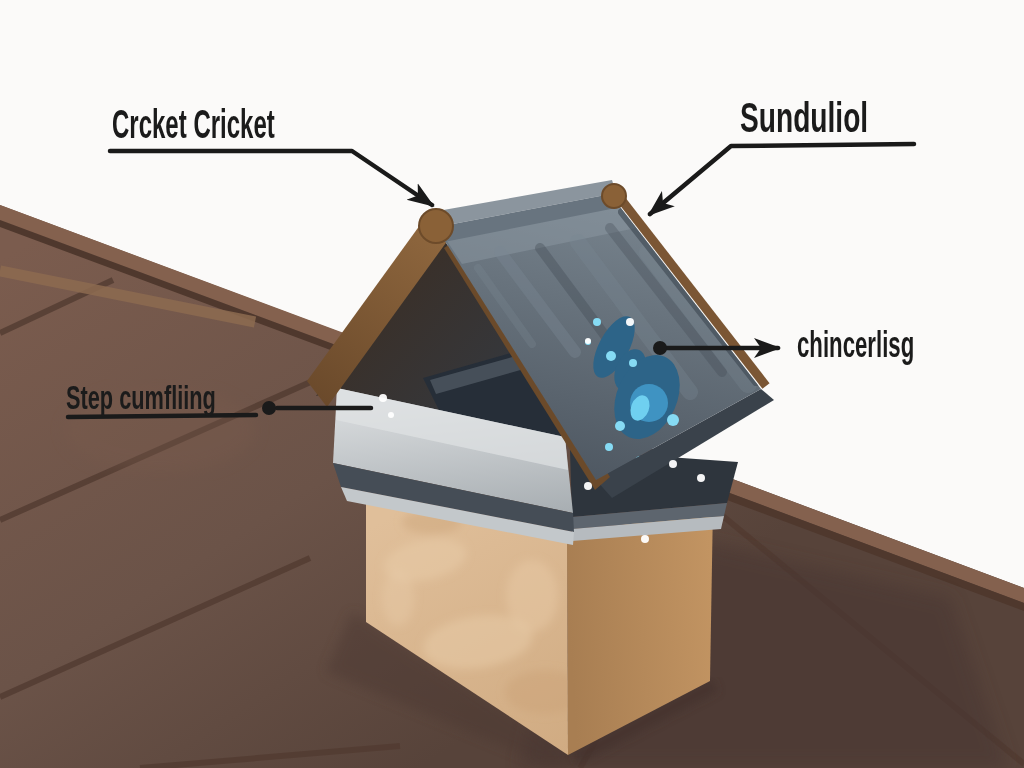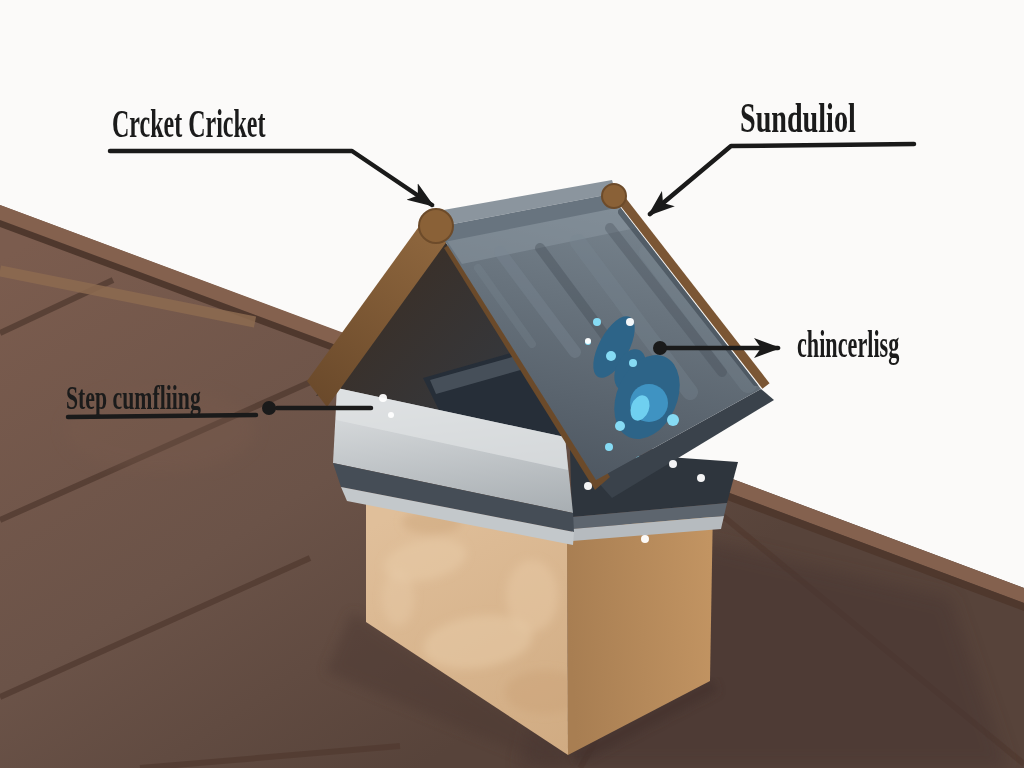--- a/index.html
+++ b/index.html
@@ -1,17 +1,17 @@
 <!DOCTYPE html>
 <html><head>
 <meta charset="utf-8">
 <style>
   html,body{margin:0;padding:0;background:#e8e8e8;}
   .stage{position:relative;width:1024px;height:768px;overflow:hidden;background:#fbfaf9;
-         font-family:Liberation Serif, serif;}
+         font-family:Liberation Sans, sans-serif;}
   .stage svg{position:absolute;left:0;top:0;}
   .label{position:absolute;font-weight:bold;color:#1b1b1b;white-space:nowrap;
          transform-origin:left top;line-height:1.05;}
   .lbl-cricket{left:112px;top:103px;font-size:40px;transform:scaleX(.60);}
   .lbl-sund{left:740px;top:96px;font-size:42px;transform:scaleX(.67);}
   .lbl-chin{left:797px;top:326px;font-size:37px;transform:scaleX(.60);}
   .lbl-step{left:66px;top:380px;font-size:34px;transform:scaleX(.64);}
 </style>
 </head>
 <body>

